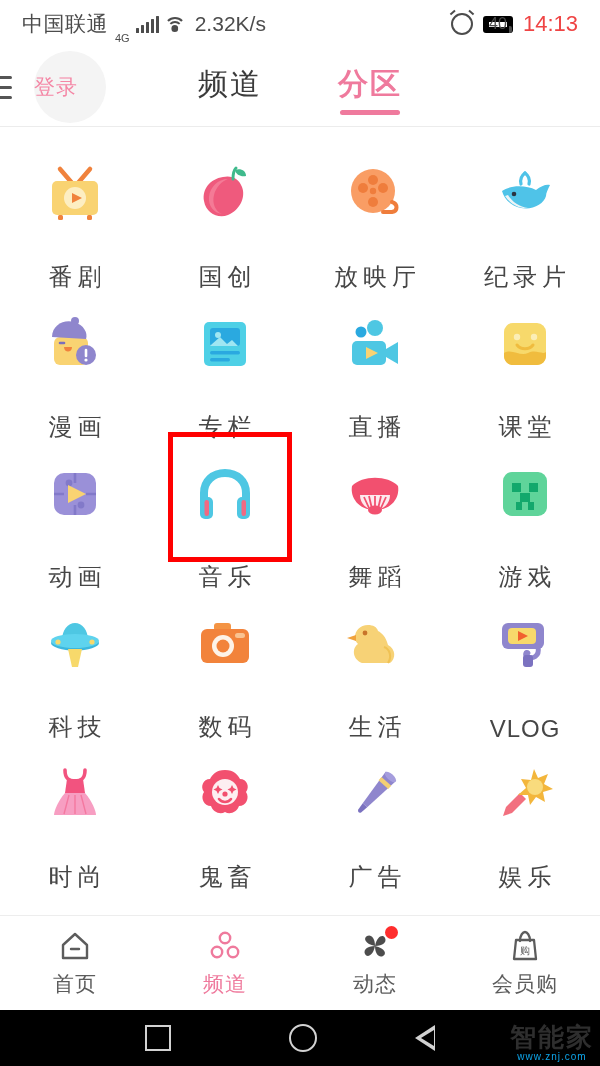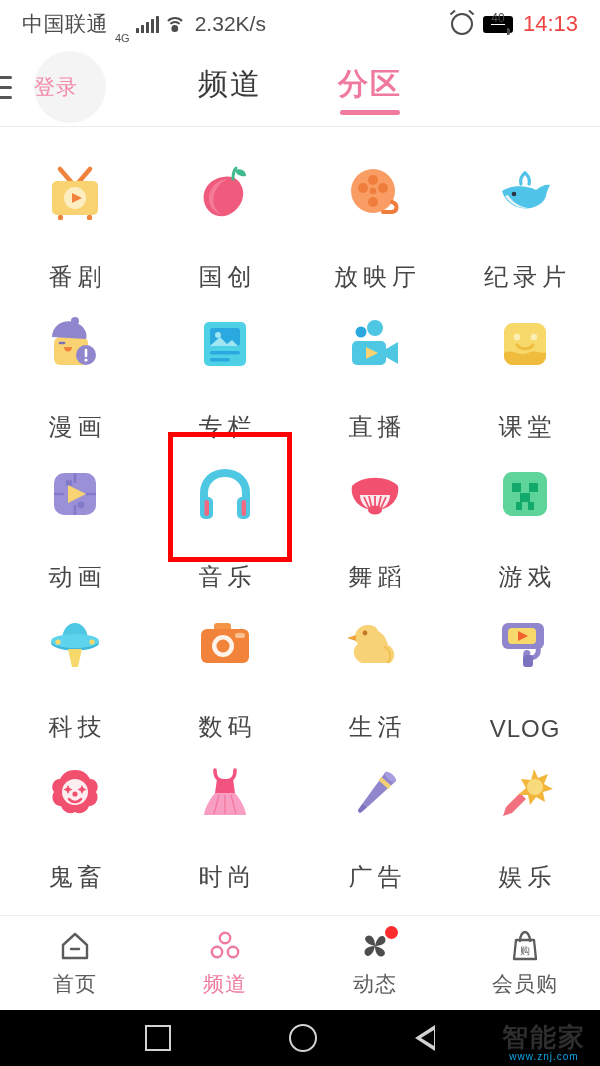--- a/index.html
+++ b/index.html
@@ -56,23 +56,23 @@
     width: 18px; height: 18px; border: 2px solid #4c4c4c; border-radius: 50%;
     position: relative;
   }
   .alarm::before, .alarm::after {
     content:""; position:absolute; top:-4px; width:6px; height:4px;
     border-top:2px solid #4c4c4c; 
   }
   .alarm::before { left:-2px; transform: rotate(-40deg); }
   .alarm::after  { right:-2px; transform: rotate(40deg); }
   .battery {
-    width: 30px; height: 17px; border: 8px solid #000000; border-radius: 3px;
-    display: flex; align-items: flex-end; justify-content: center;
-    font-size: 12px; color: #4c4c4c; position: relative; box-sizing: border-box;
+    width: 30px; height: 17px; border: 6px solid #000000; border-radius: 3px;
+    display: flex; align-items: center; justify-content: center;
+    font-size: 16px; color: #4c4c4c; position: relative; box-sizing: border-box;
   }
   .battery::after {
     content:""; position:absolute; right:-5px; top:4px; width:3px;height:7px;
     background:#4c4c4c; border-radius:0 2px 2px 0;
   }
   .clock { font-size: 22px; color: #ef4444; }
 
   
   .header {
     height: 78px;
@@ -203,21 +203,21 @@
     border-right: 20px solid #d2d2d2;
   }
   .ab-tri::after {
     content:""; position:absolute; left:-14px; top:-8px;
     width:0;height:0;
     border-top: 8px solid transparent;
     border-bottom: 8px solid transparent;
     border-right: 13px solid #000;
   }
   .watermark {
-    position: absolute; right: 14px; bottom: 4px;
+    position: absolute; right: 6px; bottom: 4px;
     color: #2a2a2a; text-align: center; z-index: 8;
     line-height: 1.05;
   }
   .wm-cn { font-size: 26px; letter-spacing: 2px; color:#2e2e2e; font-weight: bold;}
   .wm-url { font-size: 10px; letter-spacing: 1px; color:#0ea5e9; }
 </style>
 </head>
 <body>
 
 <div id="phone">
@@ -479,41 +479,41 @@
           <path d="M50 40 C52 50 44 52 40 50 C36 48 38 44 40 46" stroke="#8f86cd" stroke-width="5" fill="none" stroke-linecap="round"></path>
           <rect x="35" y="48" width="10" height="12" rx="3" fill="#7b72c0"></rect>
         </svg>
       </div>
       <div class="label latin">VLOG</div>
     </div>
 
     <div class="cell">
       <div class="icon">
         <svg width="74" height="74" viewBox="0 0 74 74">
+          <path d="M27 13 C27 22 31 24 37 24 C43 24 47 22 47 13" stroke="#f2537f" stroke-width="3.6" fill="none" stroke-linecap="round"></path>
+          <path d="M29 22 L45 22 L47 36 L27 36 Z" fill="#f2537f"></path>
+          <path d="M27 36 L47 36 C54 44 58 54 58 58 L16 58 C16 54 20 44 27 36 Z" fill="#f79ec2"></path>
+          <path d="M31 38 L26 57 M37 38 L37 57 M43 38 L48 57" stroke="#f2537f" stroke-width="1.4" opacity=".5"></path>
+        </svg>
+      </div>
+      <div class="label">时尚</div>
+    </div>
+
+    <div class="cell">
+      <div class="icon">
+        <svg width="74" height="74" viewBox="0 0 74 74">
           <path d="M37 13 C46 13 50 18 52 22 C59 22 62 30 58 35 C62 41 58 49 51 49 C49 55 42 58 37 55 C32 58 25 55 23 49 C16 49 12 41 16 35 C12 30 15 22 22 22 C24 18 28 13 37 13 Z" fill="#f2506f"></path>
           <circle cx="37" cy="35" r="13" fill="#fdeef1"></circle>
           <path d="M30 28 l1.5 3 3 1.5 -3 1.5 -1.5 3 -1.5 -3 -3 -1.5 3 -1.5 Z" fill="#f2506f"></path>
           <path d="M44 28 l1.5 3 3 1.5 -3 1.5 -1.5 3 -1.5 -3 -3 -1.5 3 -1.5 Z" fill="#f2506f"></path>
           <circle cx="37" cy="37" r="2.6" fill="#f2506f"></circle>
           <path d="M31 42 C34 46 40 46 43 42" stroke="#f2506f" stroke-width="2.6" fill="none" stroke-linecap="round"></path>
         </svg>
       </div>
       <div class="label">鬼畜</div>
-    </div>
-
-    <div class="cell">
-      <div class="icon">
-        <svg width="74" height="74" viewBox="0 0 74 74">
-          <path d="M27 13 C27 22 31 24 37 24 C43 24 47 22 47 13" stroke="#f2537f" stroke-width="3.6" fill="none" stroke-linecap="round"></path>
-          <path d="M29 22 L45 22 L47 36 L27 36 Z" fill="#f2537f"></path>
-          <path d="M27 36 L47 36 C54 44 58 54 58 58 L16 58 C16 54 20 44 27 36 Z" fill="#f79ec2"></path>
-          <path d="M31 38 L26 57 M37 38 L37 57 M43 38 L48 57" stroke="#f2537f" stroke-width="1.4" opacity=".5"></path>
-        </svg>
-      </div>
-      <div class="label">时尚</div>
     </div>
 
     <div class="cell">
       <div class="icon">
         <svg width="74" height="74" viewBox="0 0 74 74">
           <g transform="rotate(42 37 37)">
             <path d="M30 13 L44 13 L40 52 L34 52 Z" fill="#8f86cd"></path>
             <path d="M34 52 L40 52 L39 60 C38 62 36 62 35 60 Z" fill="#7b72c0"></path>
             <ellipse cx="37" cy="14" rx="7" ry="3.2" fill="#a59ddd"></ellipse>
             <rect x="30.5" y="20" width="13" height="4.5" fill="#f3cf73"></rect>

